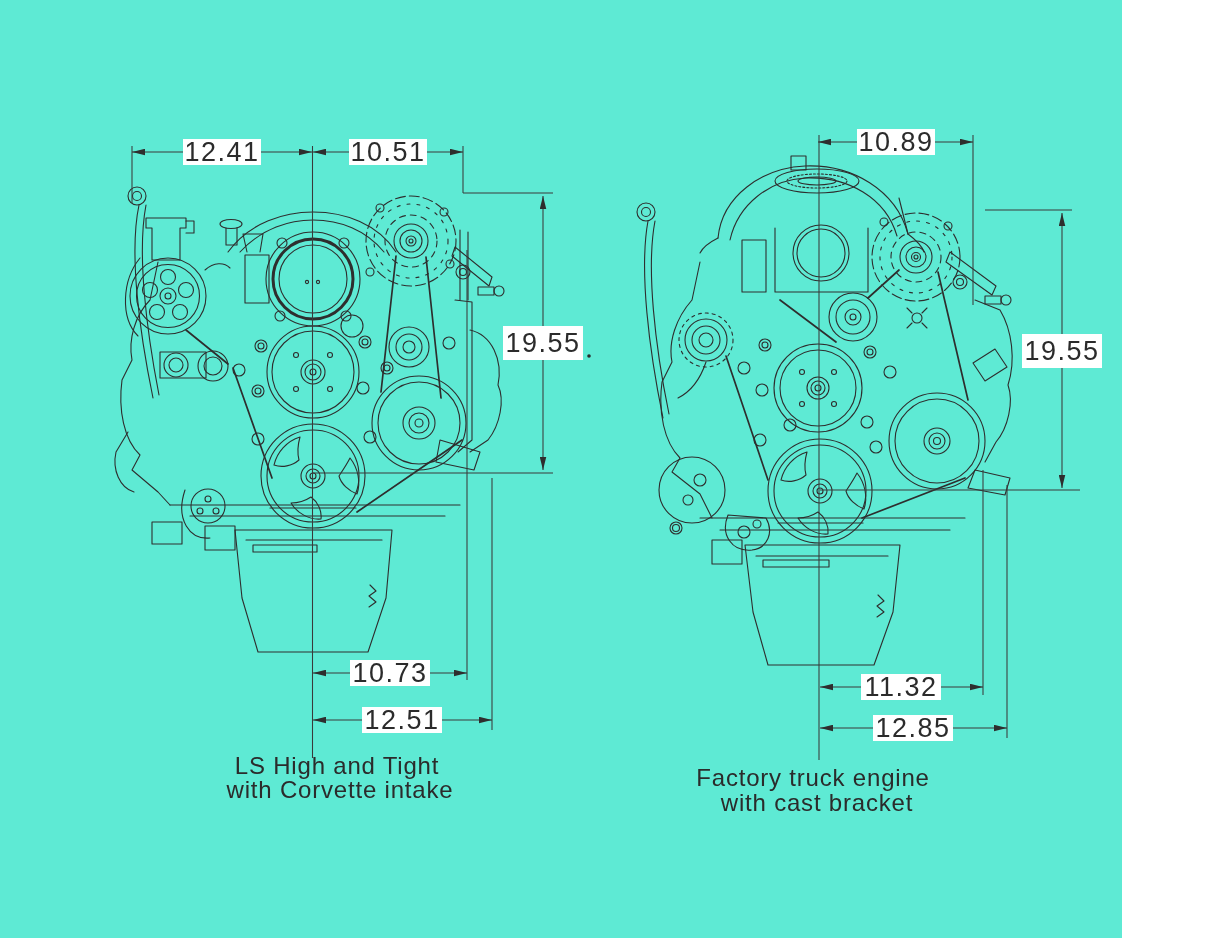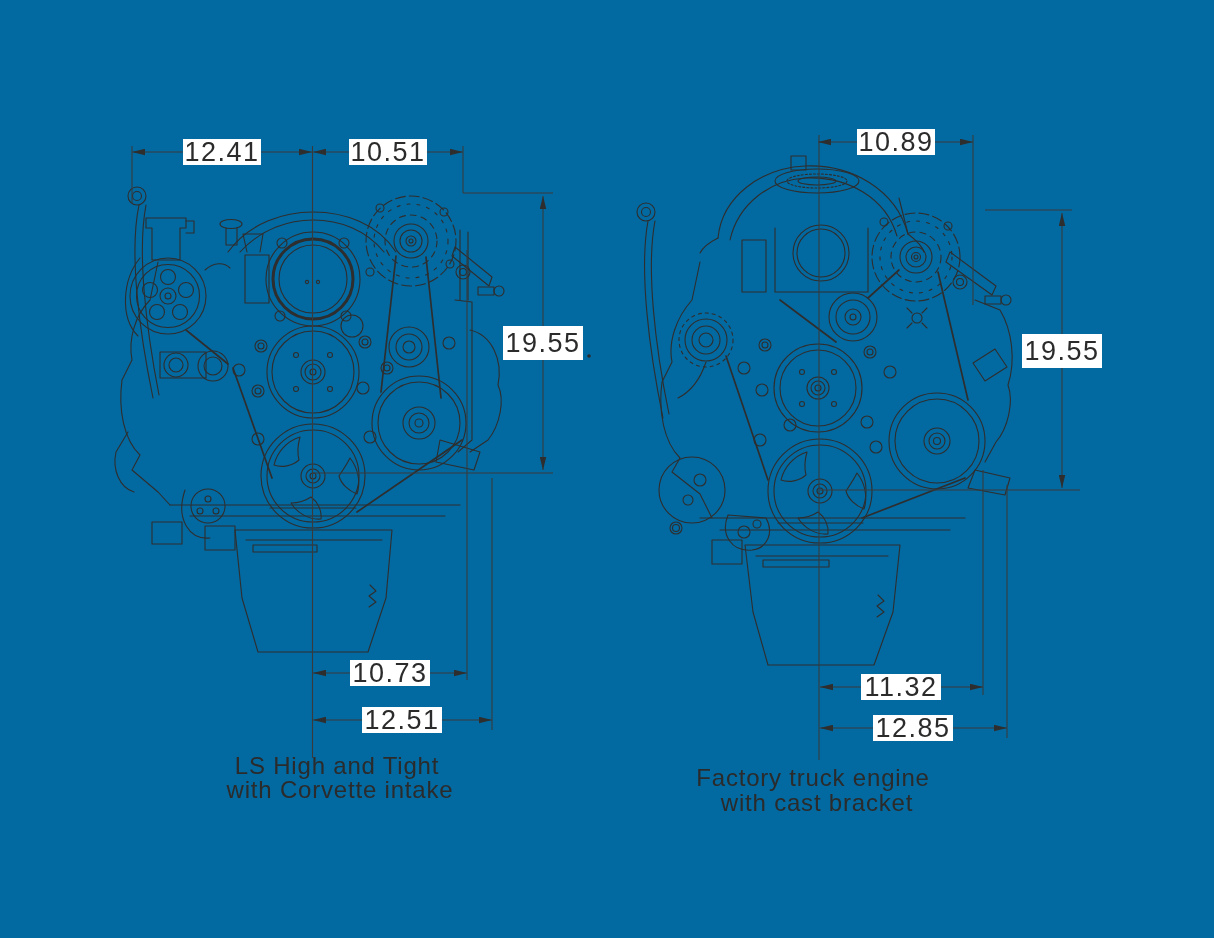--- a/index.html
+++ b/index.html
@@ -1,16 +1,16 @@
 <!DOCTYPE html>
 <html><head>
 <meta charset="utf-8">
 <style>
   html,body{margin:0;padding:0;background:#ffffff;width:1214px;height:938px;overflow:hidden;}
-  #stage{position:relative;width:1214px;height:938px;background:#0369a1;}
+  #stage{position:relative;width:1122px;height:938px;background:#5eead4;}
   svg{position:absolute;left:0;top:0;}
   .s{fill:none;stroke:#2e2e2e;stroke-width:1.1;stroke-linecap:round;stroke-linejoin:round;}
   .s2{fill:none;stroke:#2e2e2e;stroke-width:1.7;stroke-linecap:round;}
   .s3{fill:none;stroke:#2e2e2e;stroke-width:3;}
   .d{fill:none;stroke:#3a3a3a;stroke-width:1.05;}
   .m{fill:#ffffff;stroke:none;}
   .t{font-family:"Liberation Sans",sans-serif;font-size:27px;fill:#2b2b2b;letter-spacing:1.5px;}
   .cap{font-family:"Liberation Sans",sans-serif;font-size:24px;fill:#2b2b2b;letter-spacing:0.8px;}
 </style>
 </head>

